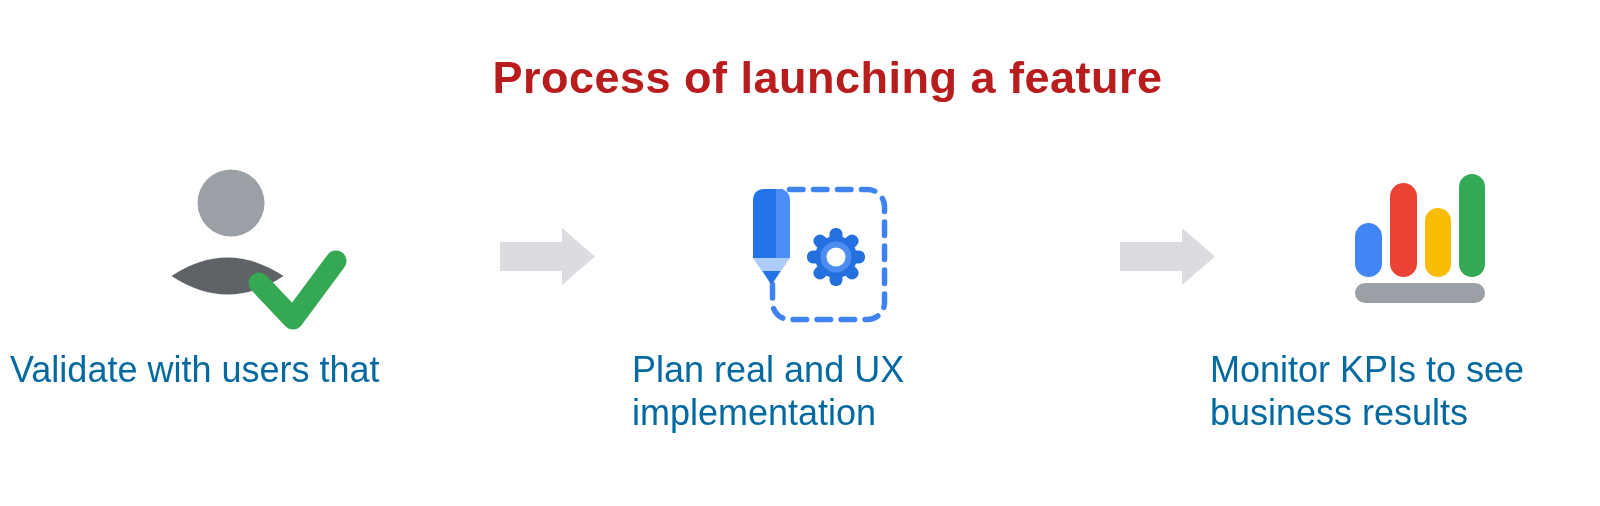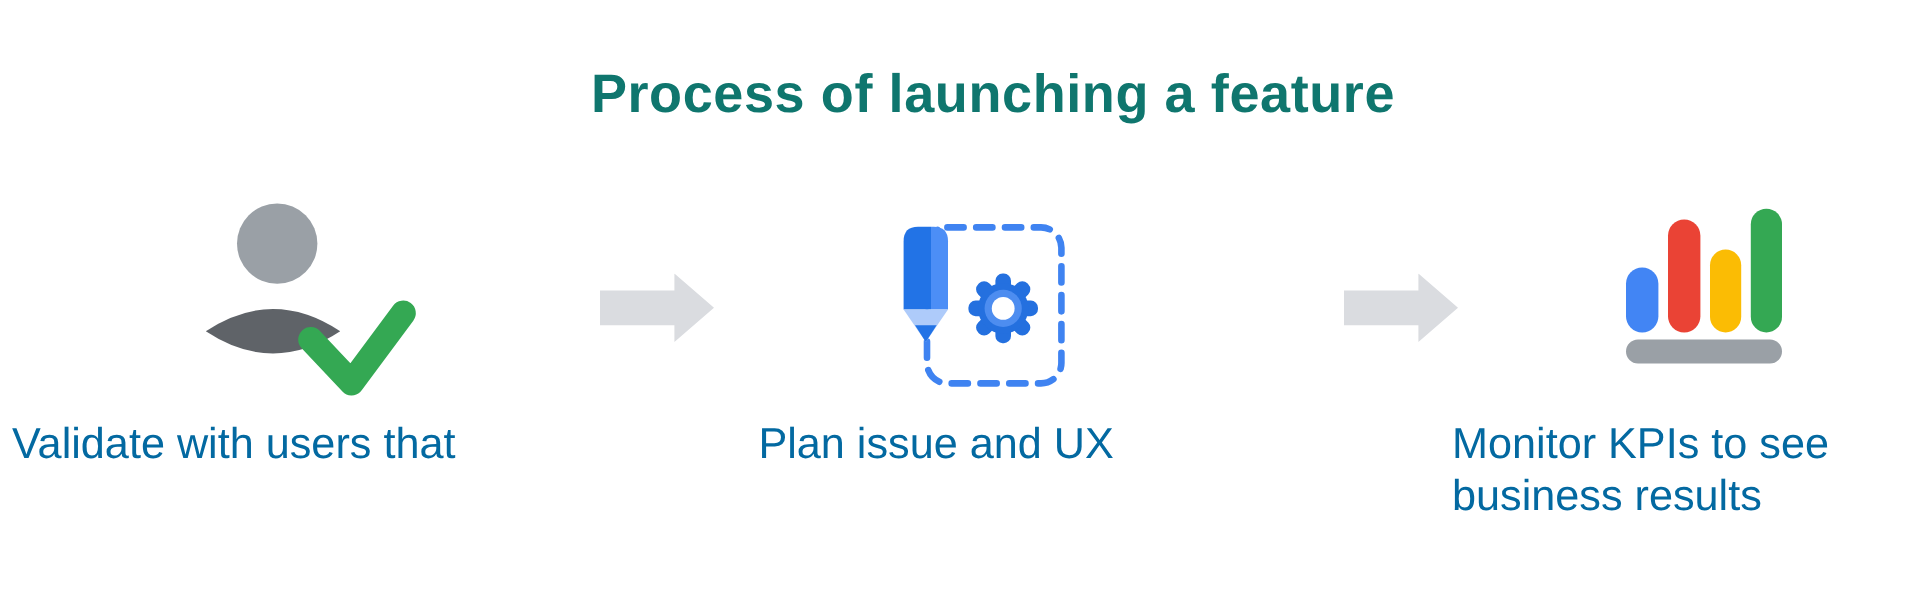--- a/index.html
+++ b/index.html
@@ -21,21 +21,21 @@
     left: 0;
     width: 100%;
     box-sizing: border-box;
     padding-left: 55px;
     margin: 0;
     text-align: center;
     font-size: 45px;
     line-height: 1.15;
     font-weight: 700;
     letter-spacing: 0.5px;
-    color: #0f766e;
+    color: #b91c1c;
   }
   .icon {
     position: absolute;
   }
   .icon-user   { left: 150px;  top: 140px; width: 220px; height: 210px; }
   .icon-plan   { left: 740px;  top: 175px; width: 160px; height: 160px; }
   .icon-chart  { left: 1330px; top: 150px; width: 160px; height: 160px; }
   .arrow {
     position: absolute;
     width: 95px;
@@ -121,21 +121,22 @@
       <rect x="129" y="24" width="26" height="103" rx="13" fill="#34A853"></rect>
       <rect x="25" y="133" width="130" height="20" rx="10" fill="#9AA0A6"></rect>
     </svg>
   </div>
 
   <div class="step-label label-1">
     <span>Validate with users that</span>
   </div>
 
   <div class="step-label label-2">
-    <span>Plan issue and UX</span>
+    <span>Plan real and UX</span>
+    <span>implementation</span>
   </div>
 
   <div class="step-label label-3">
     <span>Monitor KPIs to see</span>
     <span>business results</span>
   </div>
 
 </div>
 
 </body></html>

